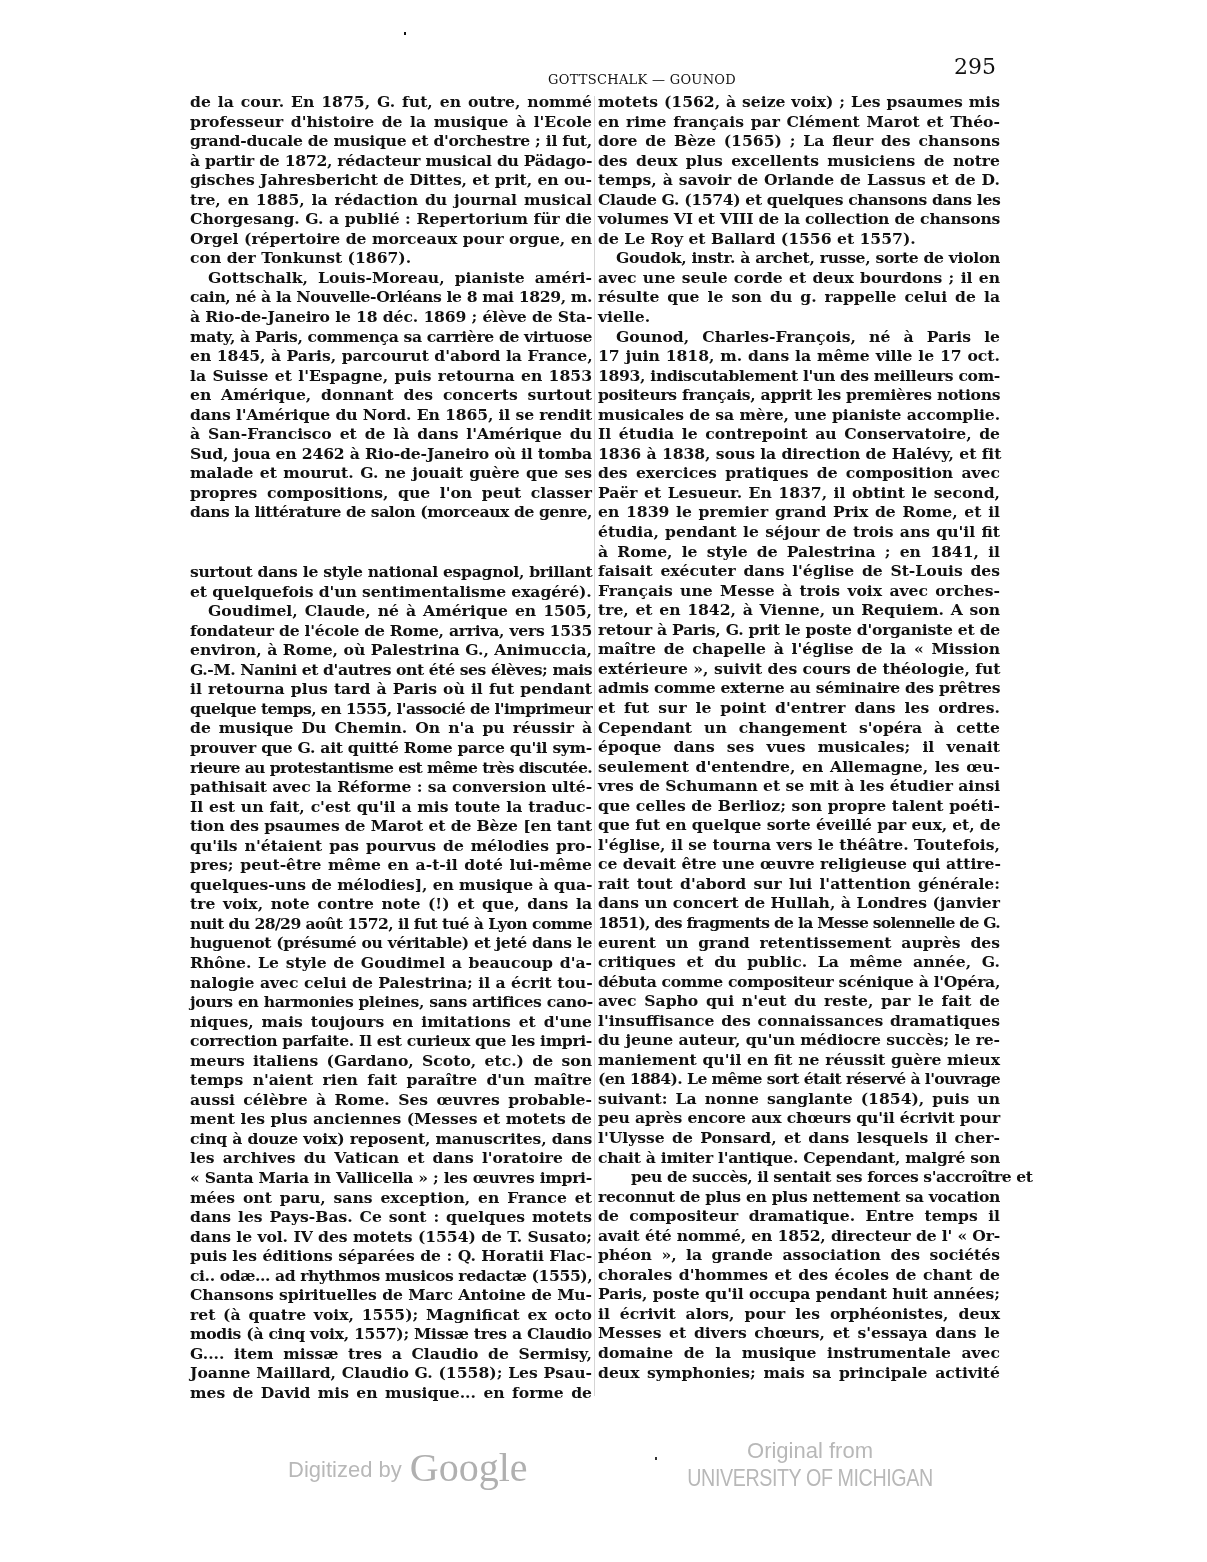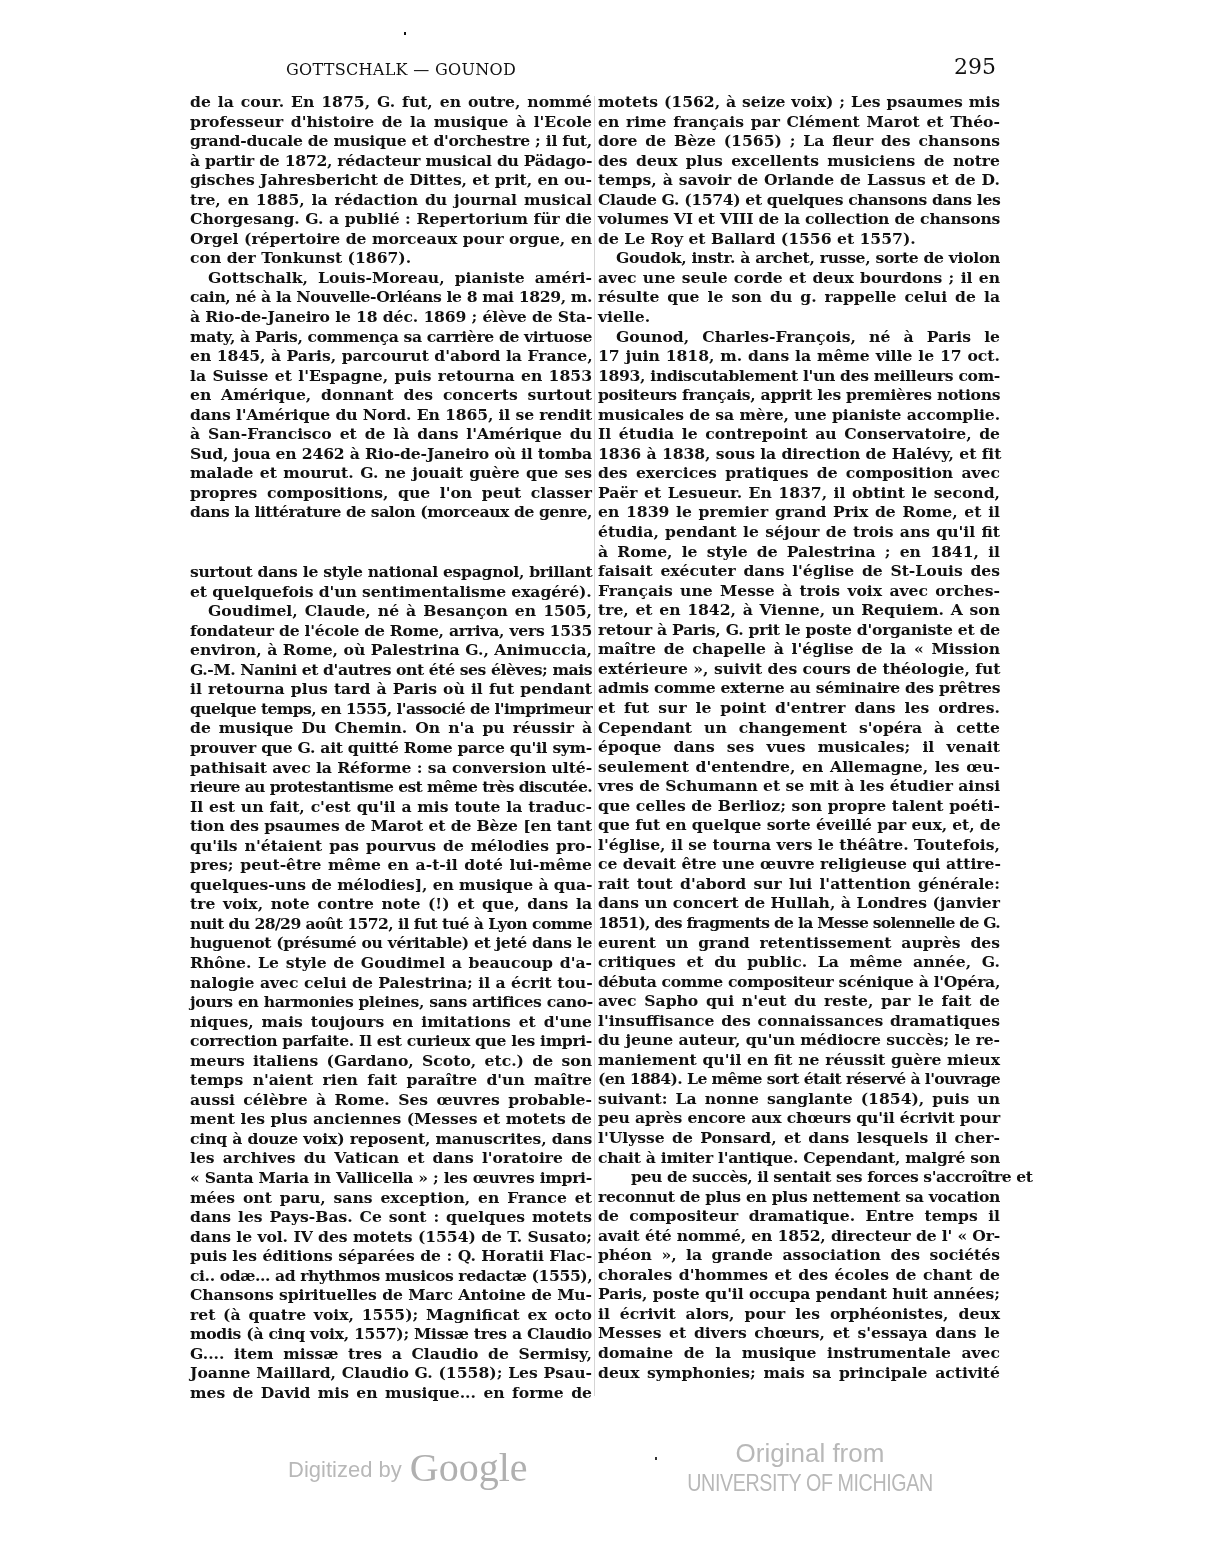--- a/index.html
+++ b/index.html
@@ -1,31 +1,31 @@
 <!DOCTYPE html>
 <html><head>
 <meta charset="utf-8">
 <style>
   html, body { margin: 0; padding: 0; background: #ffffff; }
   body { width: 1207px; height: 1562px; position: relative; overflow: hidden; font-family: "DejaVu Serif", "Liberation Serif", serif; color: #111; }
   .header { position: absolute; top: 56px; left: 190px; width: 808px; height: 30px; }
-  .running-title { position: absolute; left: 0; right: 0; top: 4px; font-size: 16px; letter-spacing: 0.3px; padding-left: 96px; }
+  .running-title { position: absolute; left: 0; right: 0; top: 16px; text-align: center; font-size: 13px; letter-spacing: 0.3px; padding-left: 96px; }
   .page-number { position: absolute; right: 2px; top: -2px; font-size: 22px; }
   .col { position: absolute; top: 92px; width: 402px; font-size: 15.6px; line-height: 19.55px; font-weight: bold; }
   .col-left { left: 190px; }
   .col-right { left: 598px; }
   .line { display: block; white-space: nowrap; text-align: justify; text-align-last: justify; height: 19.55px; overflow: visible; }
   .line.last { text-align-last: left; }
   .line.indent { padding-left: 18px; }
   .col-rule { position: absolute; left: 594px; width: 1px; background: #555; }
   .footer { position: absolute; top: 1438px; left: 0; width: 1207px; height: 60px; font-family: "Liberation Sans", "DejaVu Sans", sans-serif; color: #b8b8b8; }
   .digitized { position: absolute; left: 288px; top: 6px; font-size: 22px; }
   .digitized .google { font-family: "Liberation Serif", serif; font-size: 40px; color: #b0b0b0; margin-left: 2px; vertical-align: -4px; }
   .original { position: absolute; left: 640px; top: 0; width: 340px; text-align: center; }
-  .original .l1 { font-size: 26px; display: block; }
+  .original .l1 { font-size: 22px; display: block; }
   .original .l2 { font-size: 24px; display: block; letter-spacing: -0.5px; transform: scaleX(0.82); }
   .dot { position: absolute; width: 2px; height: 3px; background: #111; }
 </style>
 </head>
 <body>
 
 <div class="dot" style="left:404px; top:32px;"></div>
 
 <div class="header">
   <div class="running-title">GOTTSCHALK — GOUNOD</div>
@@ -50,30 +50,30 @@
     <span class="line">la Suisse et l'Espagne, puis retourna en 1853</span>
     <span class="line">en Amérique, donnant des concerts surtout</span>
     <span class="line" style="letter-spacing: -0.130435px;">dans l'Amérique du Nord. En 1865, il se rendit</span>
     <span class="line">à San-Francisco et de là dans l'Amérique du</span>
     <span class="line" style="letter-spacing: -0.173913px;">Sud, joua en 2462 à Rio-de-Janeiro où il tomba</span>
     <span class="line">malade et mourut. G. ne jouait guère que ses</span>
     <span class="line">propres compositions, que l'on peut classer</span>
     <span class="line" style="letter-spacing: -0.4375px;">dans la littérature de salon (morceaux de genre,</span>
     <span class="line" style="letter-spacing: -0.285714px; margin-top: 40px;">surtout dans le style national espagnol, brillant</span>
     <span class="line last" style="letter-spacing: -0.0888889px;">et quelquefois d'un sentimentalisme exagéré).</span>
-    <span class="line indent">Goudimel, Claude, né à Besançon en 1505,</span>
+    <span class="line indent">Goudimel, Claude, né à Amérique en 1505,</span>
     <span class="line" style="letter-spacing: -0.255319px;">fondateur de l'école de Rome, arriva, vers 1535</span>
     <span class="line">environ, à Rome, où Palestrina G., Animuccia,</span>
     <span class="line" style="letter-spacing: -0.408163px;">G.-M. Nanini et d'autres ont été ses élèves; mais</span>
     <span class="line">il retourna plus tard à Paris où il fut pendant</span>
     <span class="line" style="letter-spacing: -0.604167px;">quelque temps, en 1555, l'associé de l'imprimeur</span>
     <span class="line">de musique Du Chemin. On n'a pu réussir à</span>
     <span class="line" style="letter-spacing: -0.297872px;">prouver que G. ait quitté Rome parce qu'il sym-</span>
+    <span class="line" style="letter-spacing: -0.625px;">rieure au protestantisme est même très discutée.</span>
     <span class="line" style="letter-spacing: -0.0638298px;">pathisait avec la Réforme : sa conversion ulté-</span>
-    <span class="line" style="letter-spacing: -0.625px;">rieure au protestantisme est même très discutée.</span>
     <span class="line">Il est un fait, c'est qu'il a mis toute la traduc-</span>
     <span class="line" style="letter-spacing: -0.133333px;">tion des psaumes de Marot et de Bèze [en tant</span>
     <span class="line">qu'ils n'étaient pas pourvus de mélodies pro-</span>
     <span class="line">pres; peut-être même en a-t-il doté lui-même</span>
     <span class="line" style="letter-spacing: -0.0909091px;">quelques-uns de mélodies], en musique à qua-</span>
     <span class="line">tre voix, note contre note (!) et que, dans la</span>
     <span class="line" style="letter-spacing: -0.5625px;">nuit du 28/29 août 1572, il fut tué à Lyon comme</span>
     <span class="line" style="letter-spacing: -0.340426px;">huguenot (présumé ou véritable) et jeté dans le</span>
     <span class="line">Rhône. Le style de Goudimel a beaucoup d'a-</span>
     <span class="line">nalogie avec celui de Palestrina; il a écrit tou-</span>

